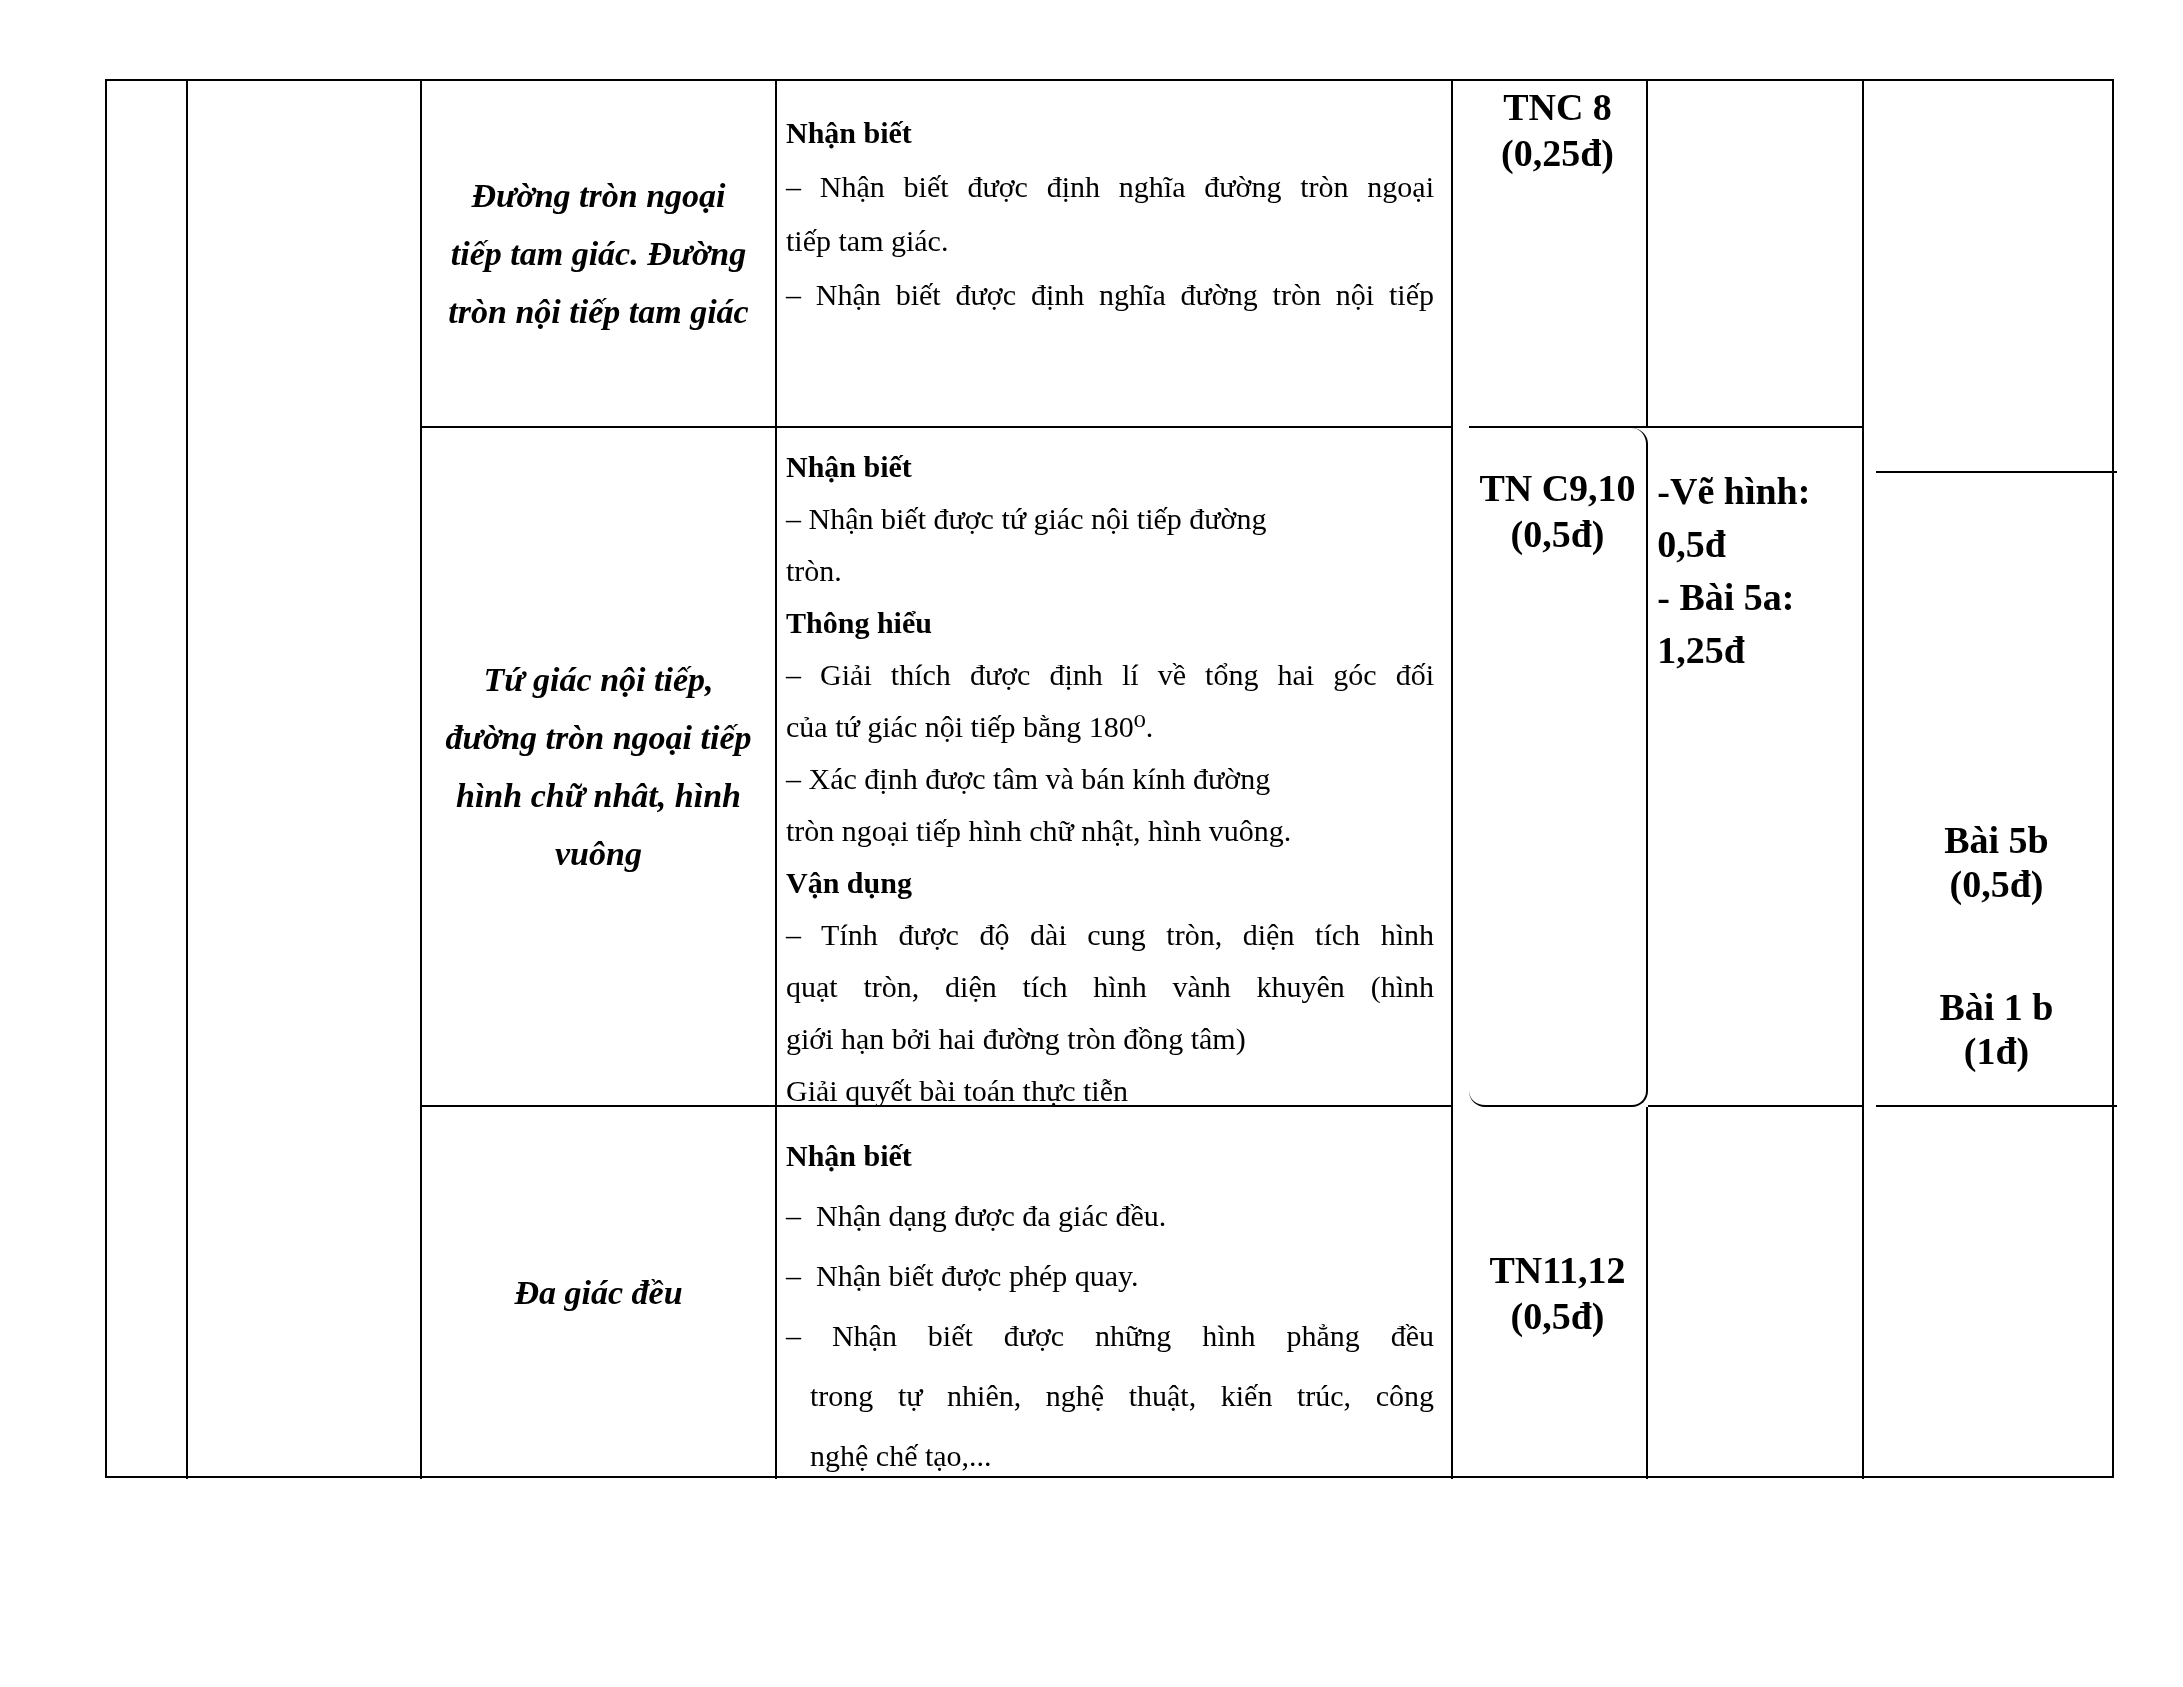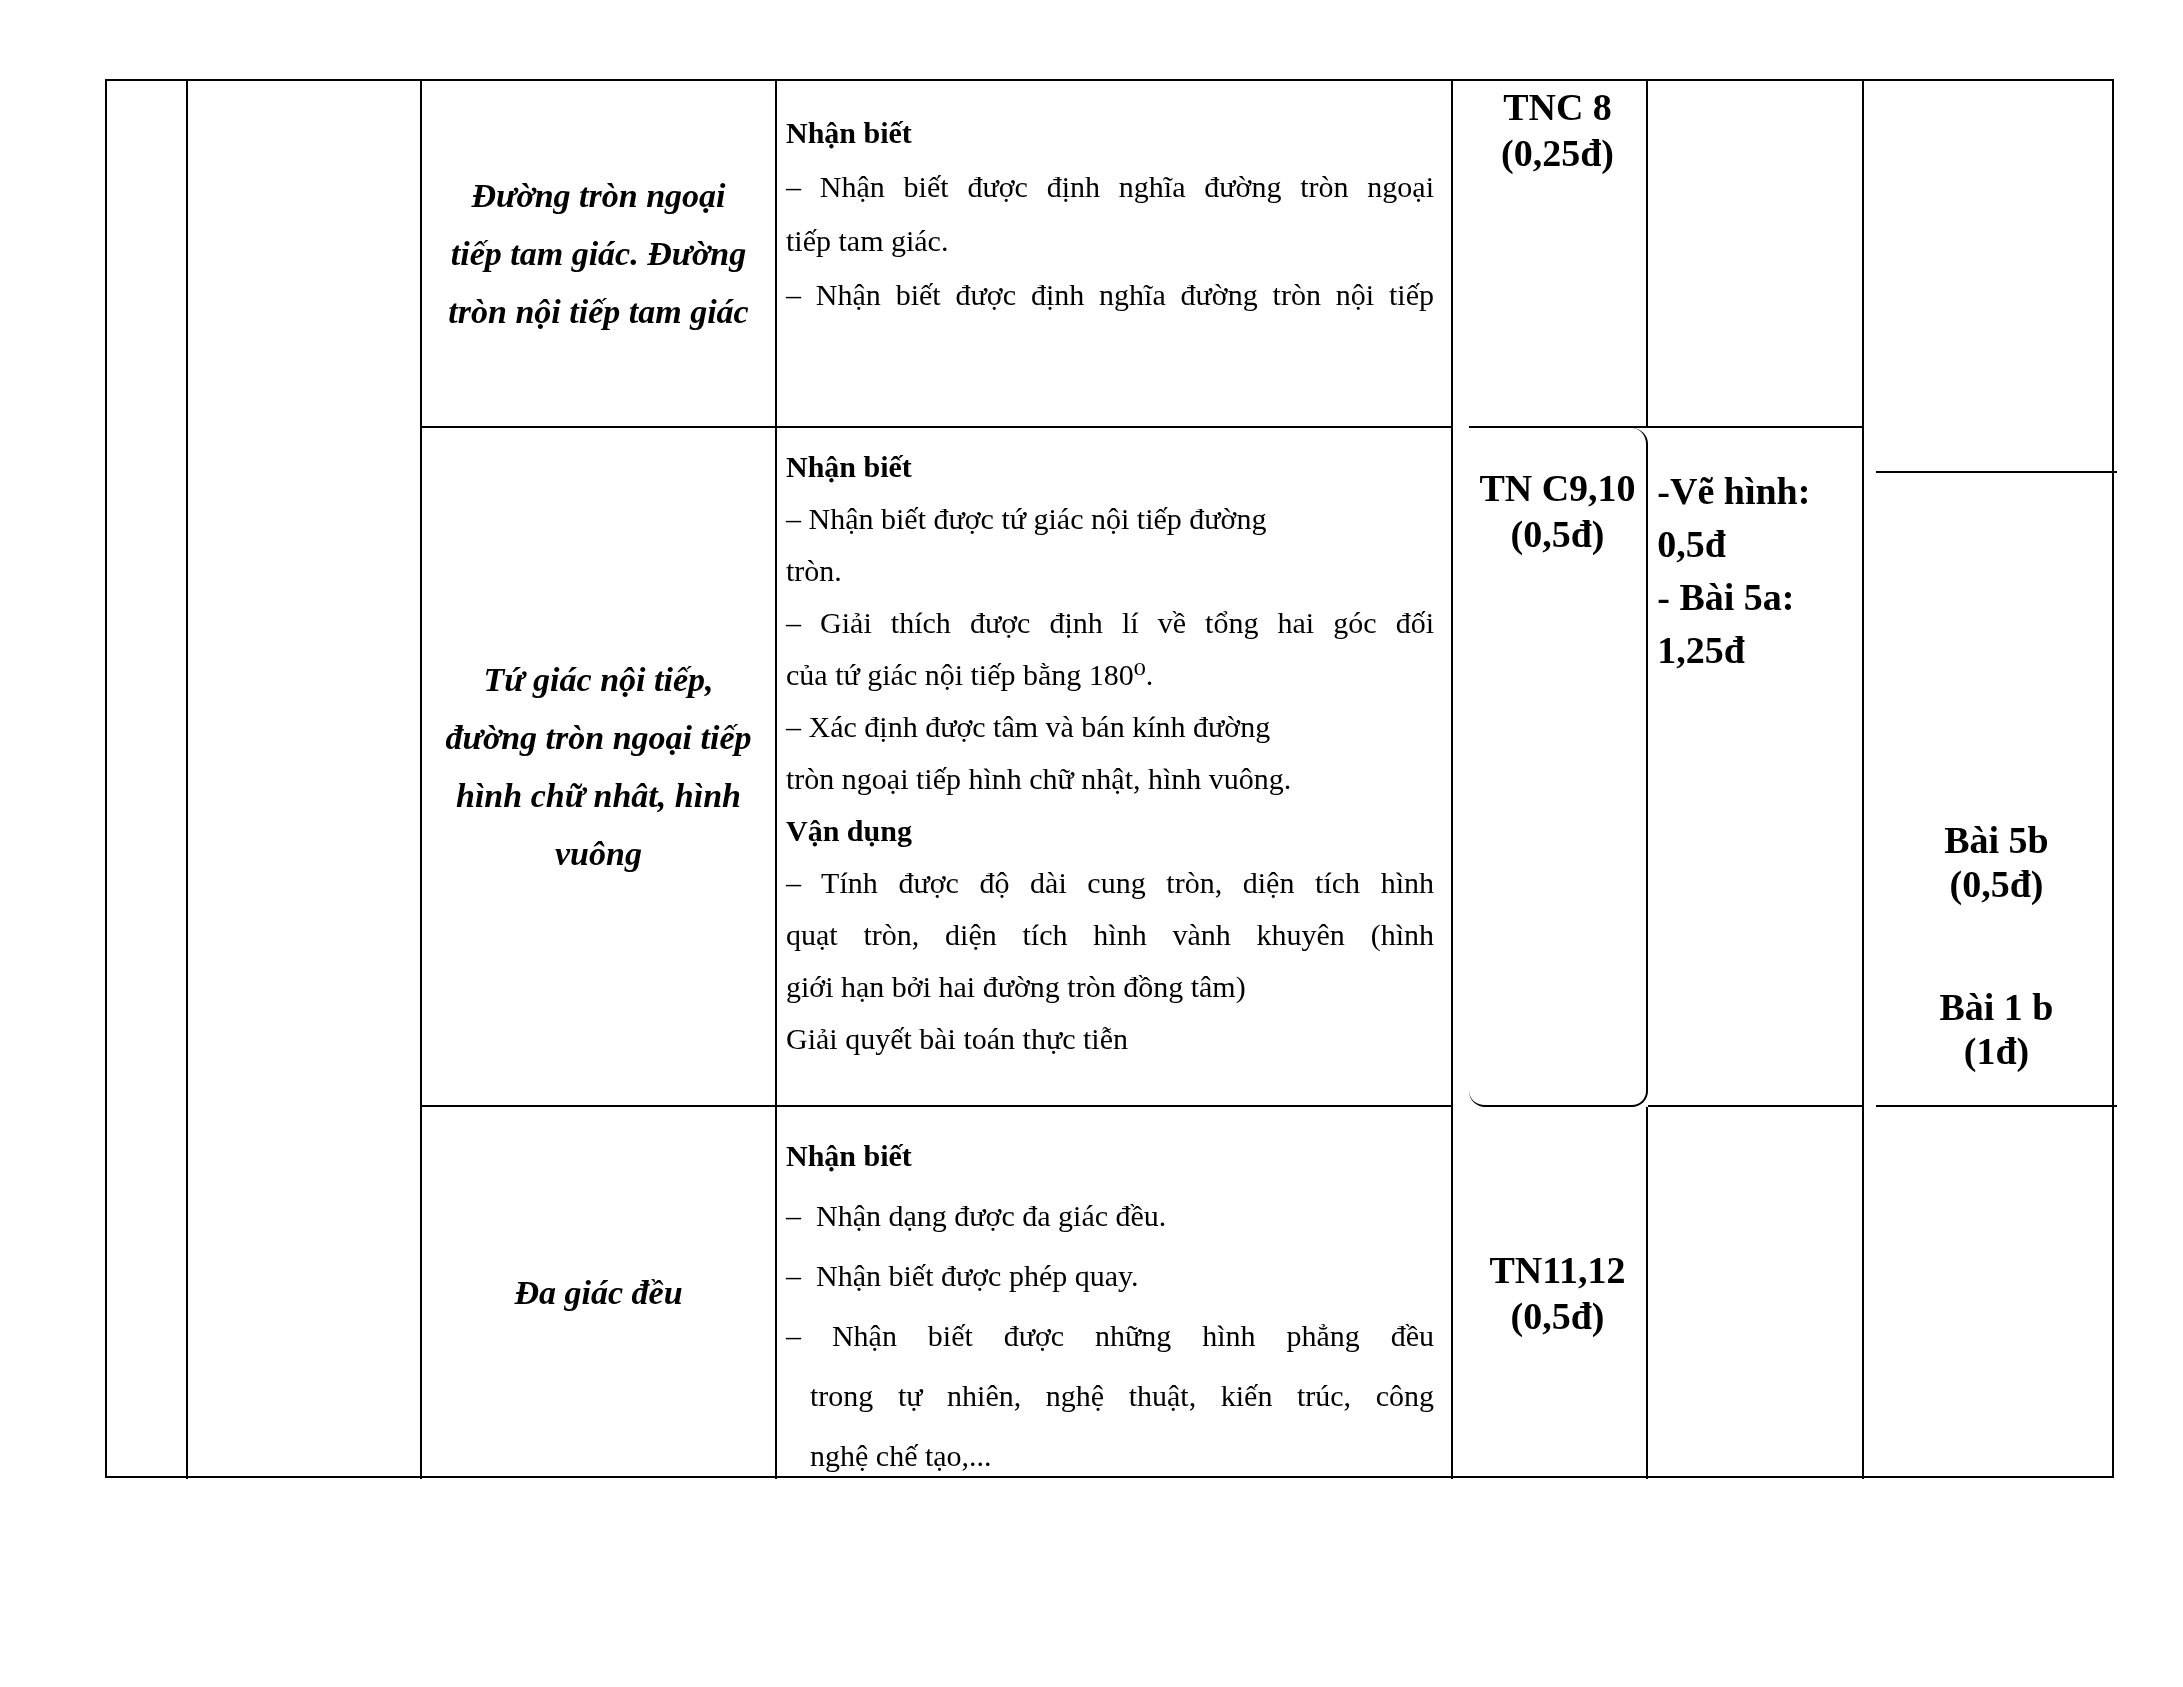--- a/index.html
+++ b/index.html
@@ -118,20 +118,21 @@
     <div class="cell c3 r2 topic">
         <div class="line">Tứ giác nội tiếp,</div>
         <div class="line">đường tròn ngoại tiếp</div>
         <div class="line">hình chữ nhât, hình</div>
         <div class="line">vuông</div>
       </div>
     <div class="cell c4 r2 req">
         <div class="line b">Nhận biết</div>
         <div class="line">– Nhận biết được tứ giác nội tiếp đường</div>
         <div class="line">tròn.</div>
+        <div class="line b">Thông hiểu</div>
         <div class="line j">– Giải thích được định lí về tổng hai góc đối</div>
         <div class="line">của tứ giác nội tiếp bằng 180⁰.</div>
         <div class="line">– Xác định được tâm và bán kính đường</div>
         <div class="line">tròn ngoại tiếp hình chữ nhật, hình vuông.</div>
         <div class="line b">Vận dụng</div>
         <div class="line j">– Tính được độ dài cung tròn, diện tích hình</div>
         <div class="line j">quạt tròn, diện tích hình vành khuyên (hình</div>
         <div class="line">giới hạn bởi hai đường tròn đồng tâm)</div>
         <div class="line">Giải quyết bài toán thực tiễn</div>
       </div>

